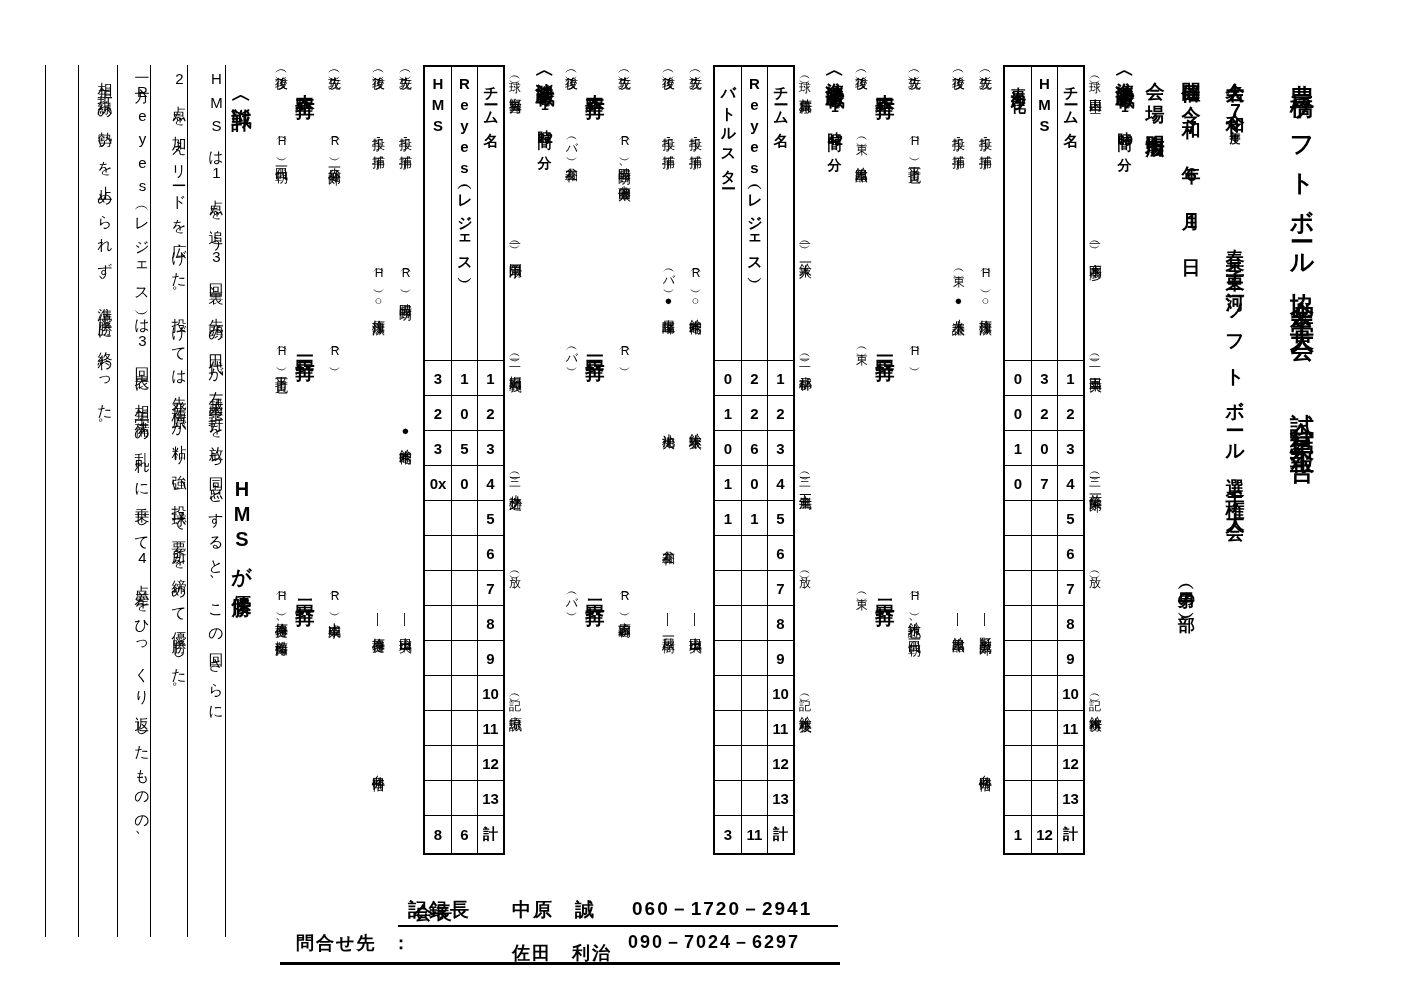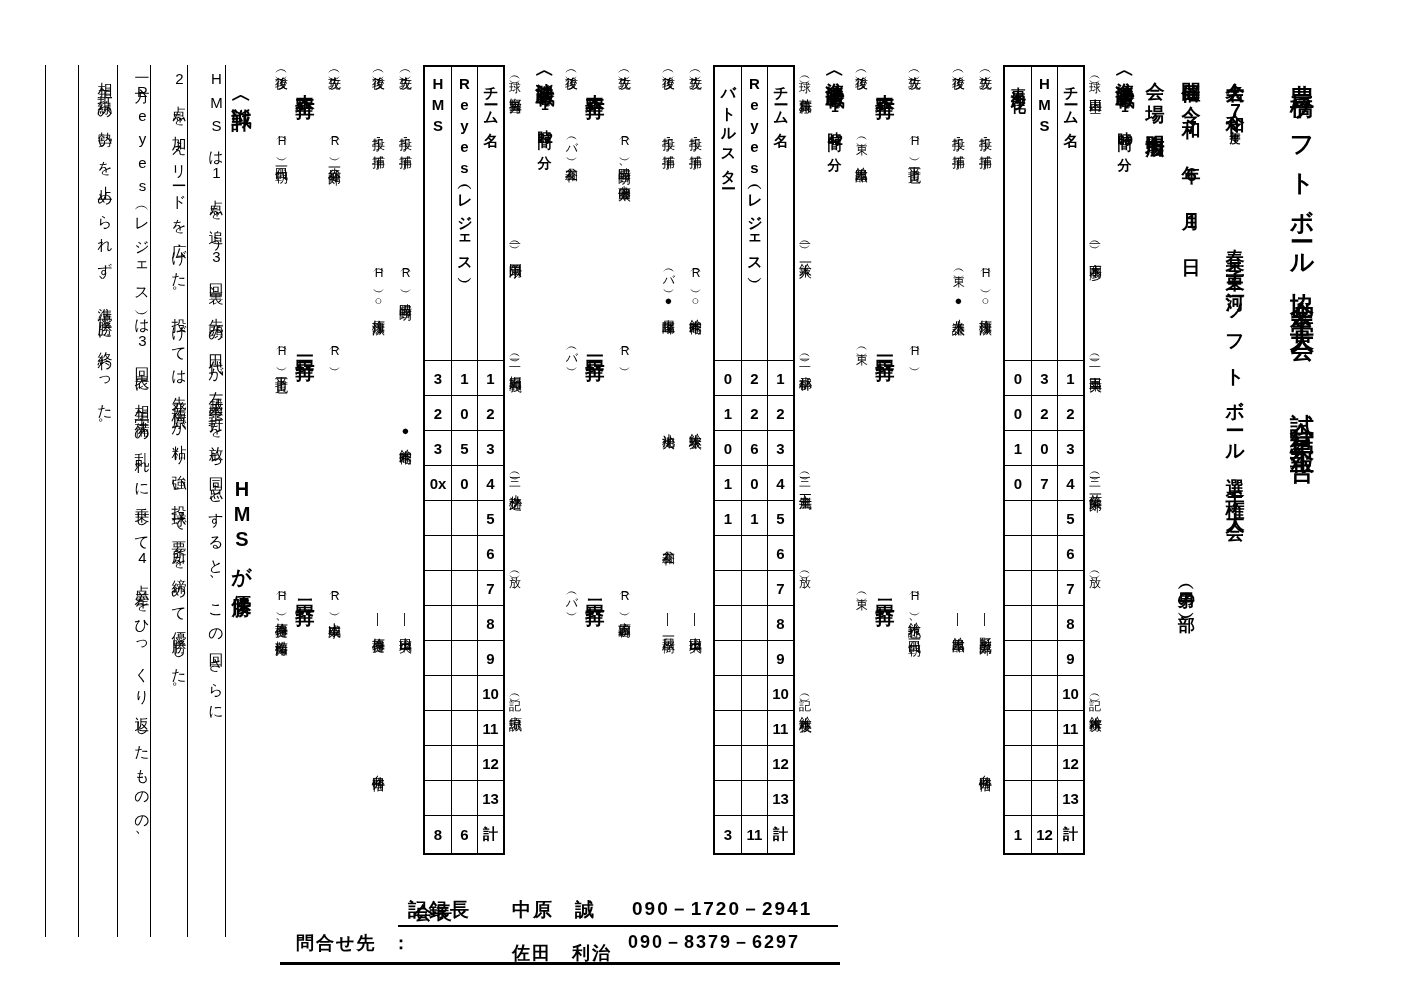--- a/index.html
+++ b/index.html
@@ -438,22 +438,22 @@
     <div class="c-heading vtext">〈戦評〉</div>
     <div class="c-result vtext"><span class="up">HMS</span>が優勝</div>
     <div class="cpara cp0 vtext"><span class="up">HMS</span>は<span class="up">1</span>点を追う<span class="up">3</span>回裏、先頭の田代が左越本塁打を放ち同点とすると、この回さらに</div>
     <div class="cpara cp1 vtext"><span class="up">2</span>点を加えリードを広げた。投げては先発梅原が粘り強い投球で要所を締めて優勝した。</div>
     <div class="cpara cp2 vtext">一方<span class="up">Reyes</span>（レジェス）は<span class="up">3</span>回表に相手守備の乱れに乗じて<span class="up">4</span>点差をひっくり返したものの、</div>
     <div class="cpara cp3 vtext">相手打線の勢いを止められず、準優勝に終わった。</div>
   </div>
 
   <span class="fspan" style="left:408px;top:897px;">記録長</span>
   <span class="fspan" style="left:512px;top:897px;">中原　誠</span>
-  <span class="fspan" style="left:632px;top:896px;">090－1720－2941</span>
+  <span class="fspan" style="left:632px;top:896px;">060－1720－2941</span>
   <div class="uline1"></div>
   <span class="fspan fbold" style="left:296px;top:931px;">問合せ先</span>
   <span class="fspan fbold" style="left:392px;top:931px;">：</span>
   <span class="fspan fbold" style="left:414px;top:901px;">会長</span>
   <span class="fspan fbold" style="left:512px;top:941px;">佐田　利治</span>
-  <span class="fspan fbold" style="left:628px;top:930px;">090－8379－6297</span>
+  <span class="fspan fbold" style="left:628px;top:930px;">090－7024－6297</span>
   <div class="uline2"></div>
 
 </div>
 
 </body></html>

